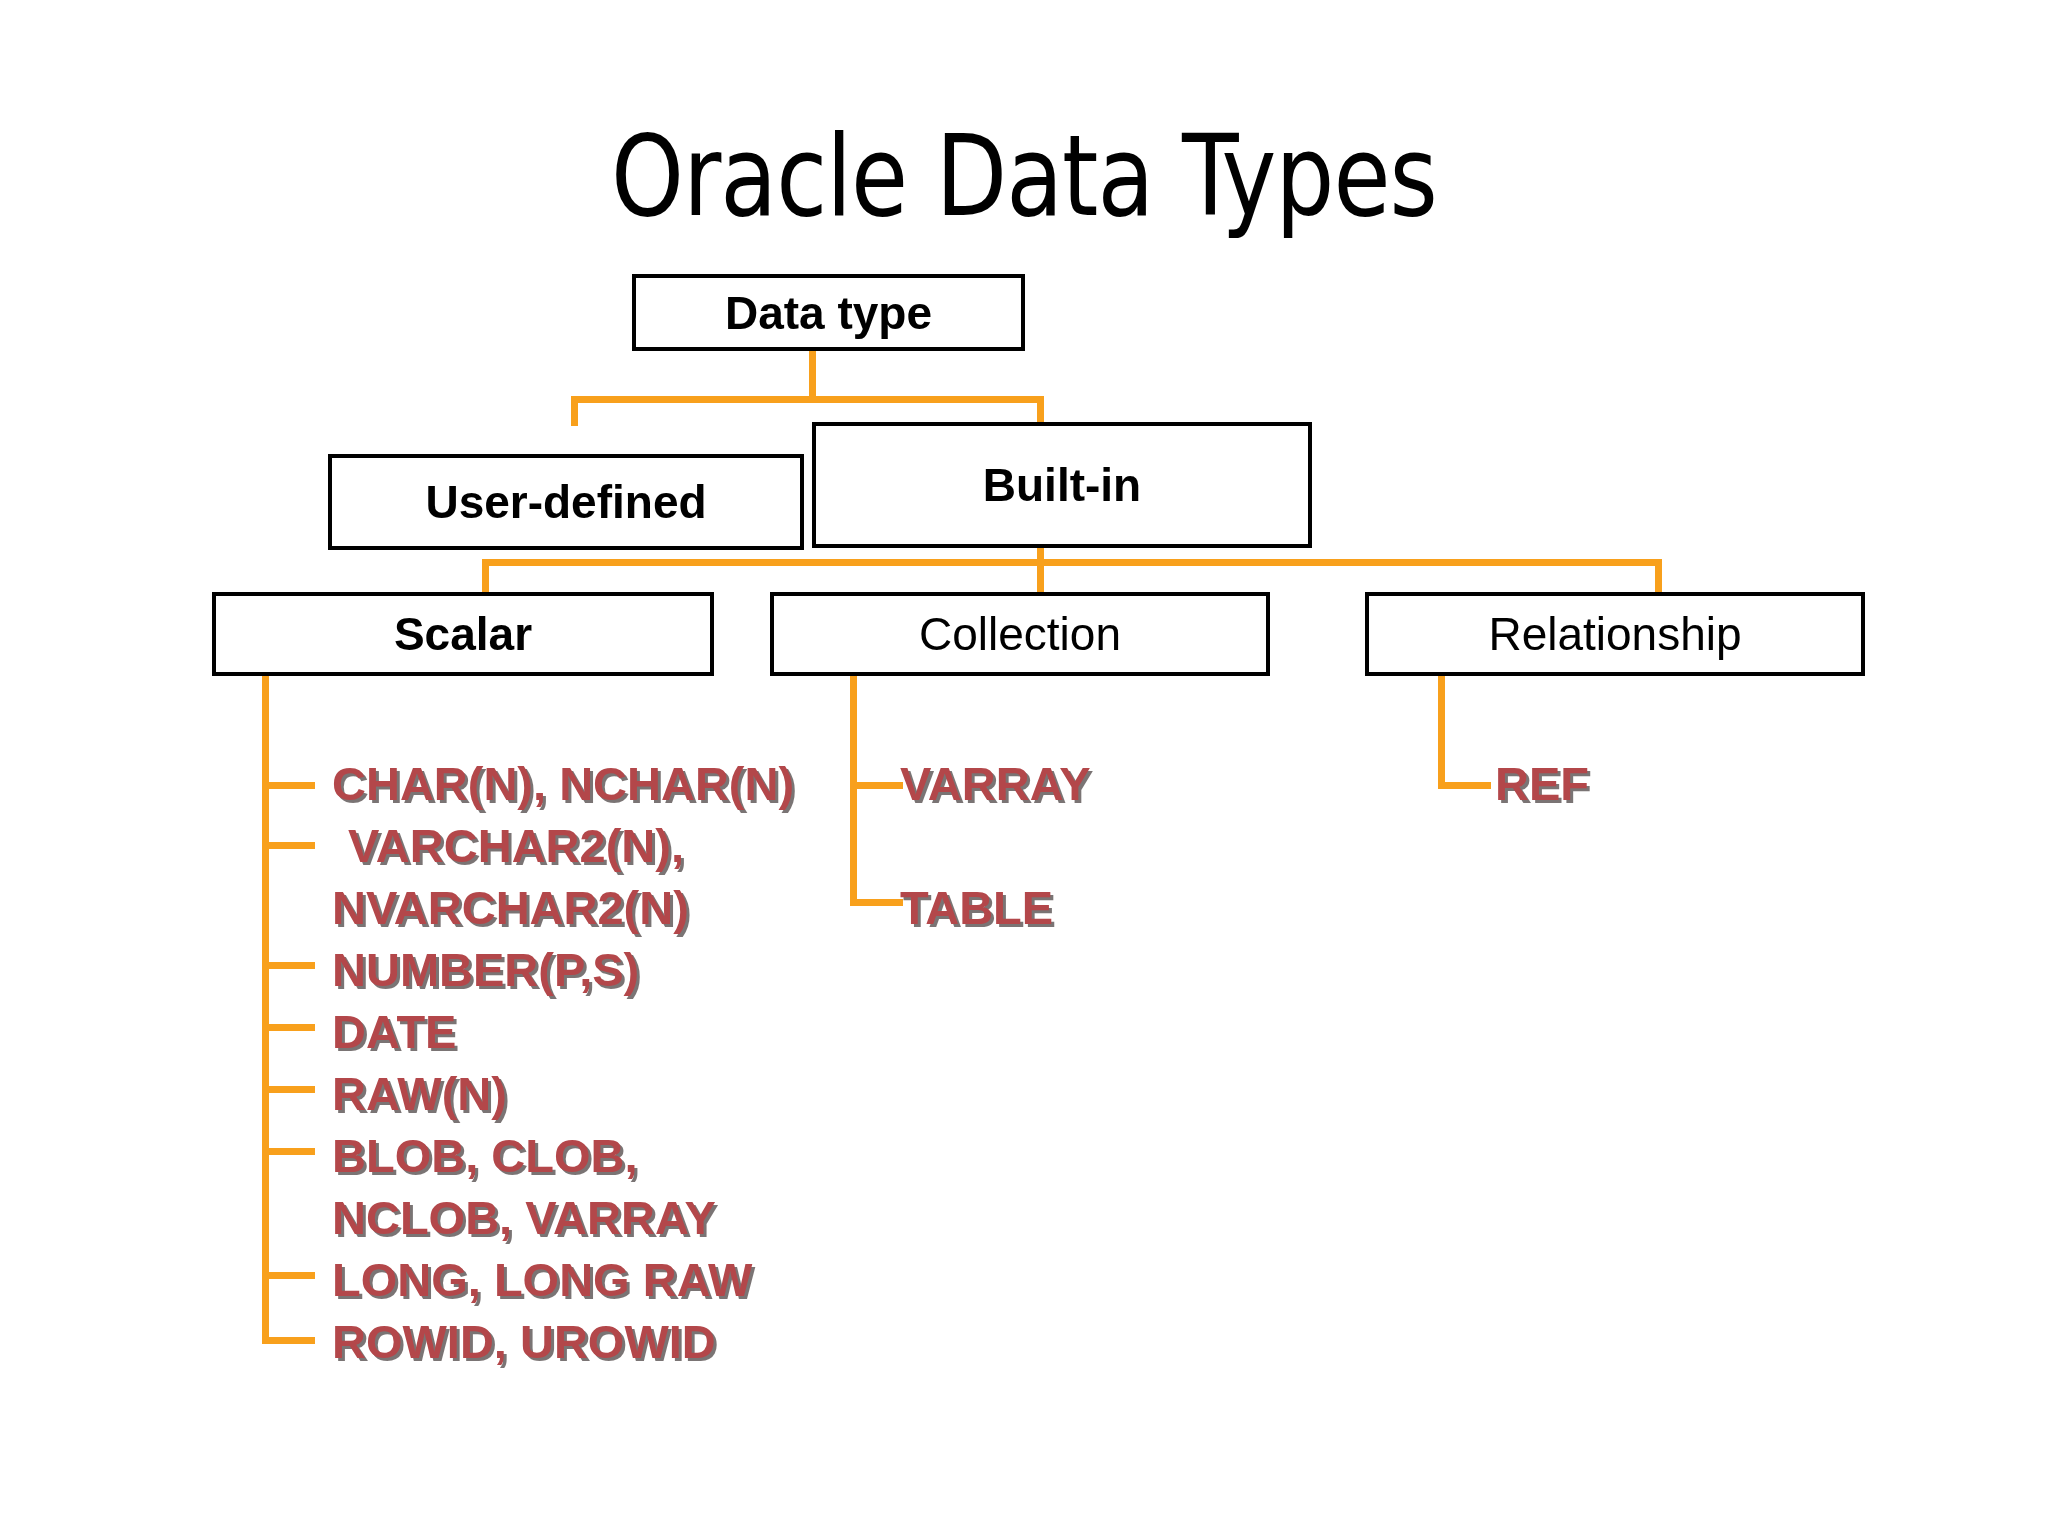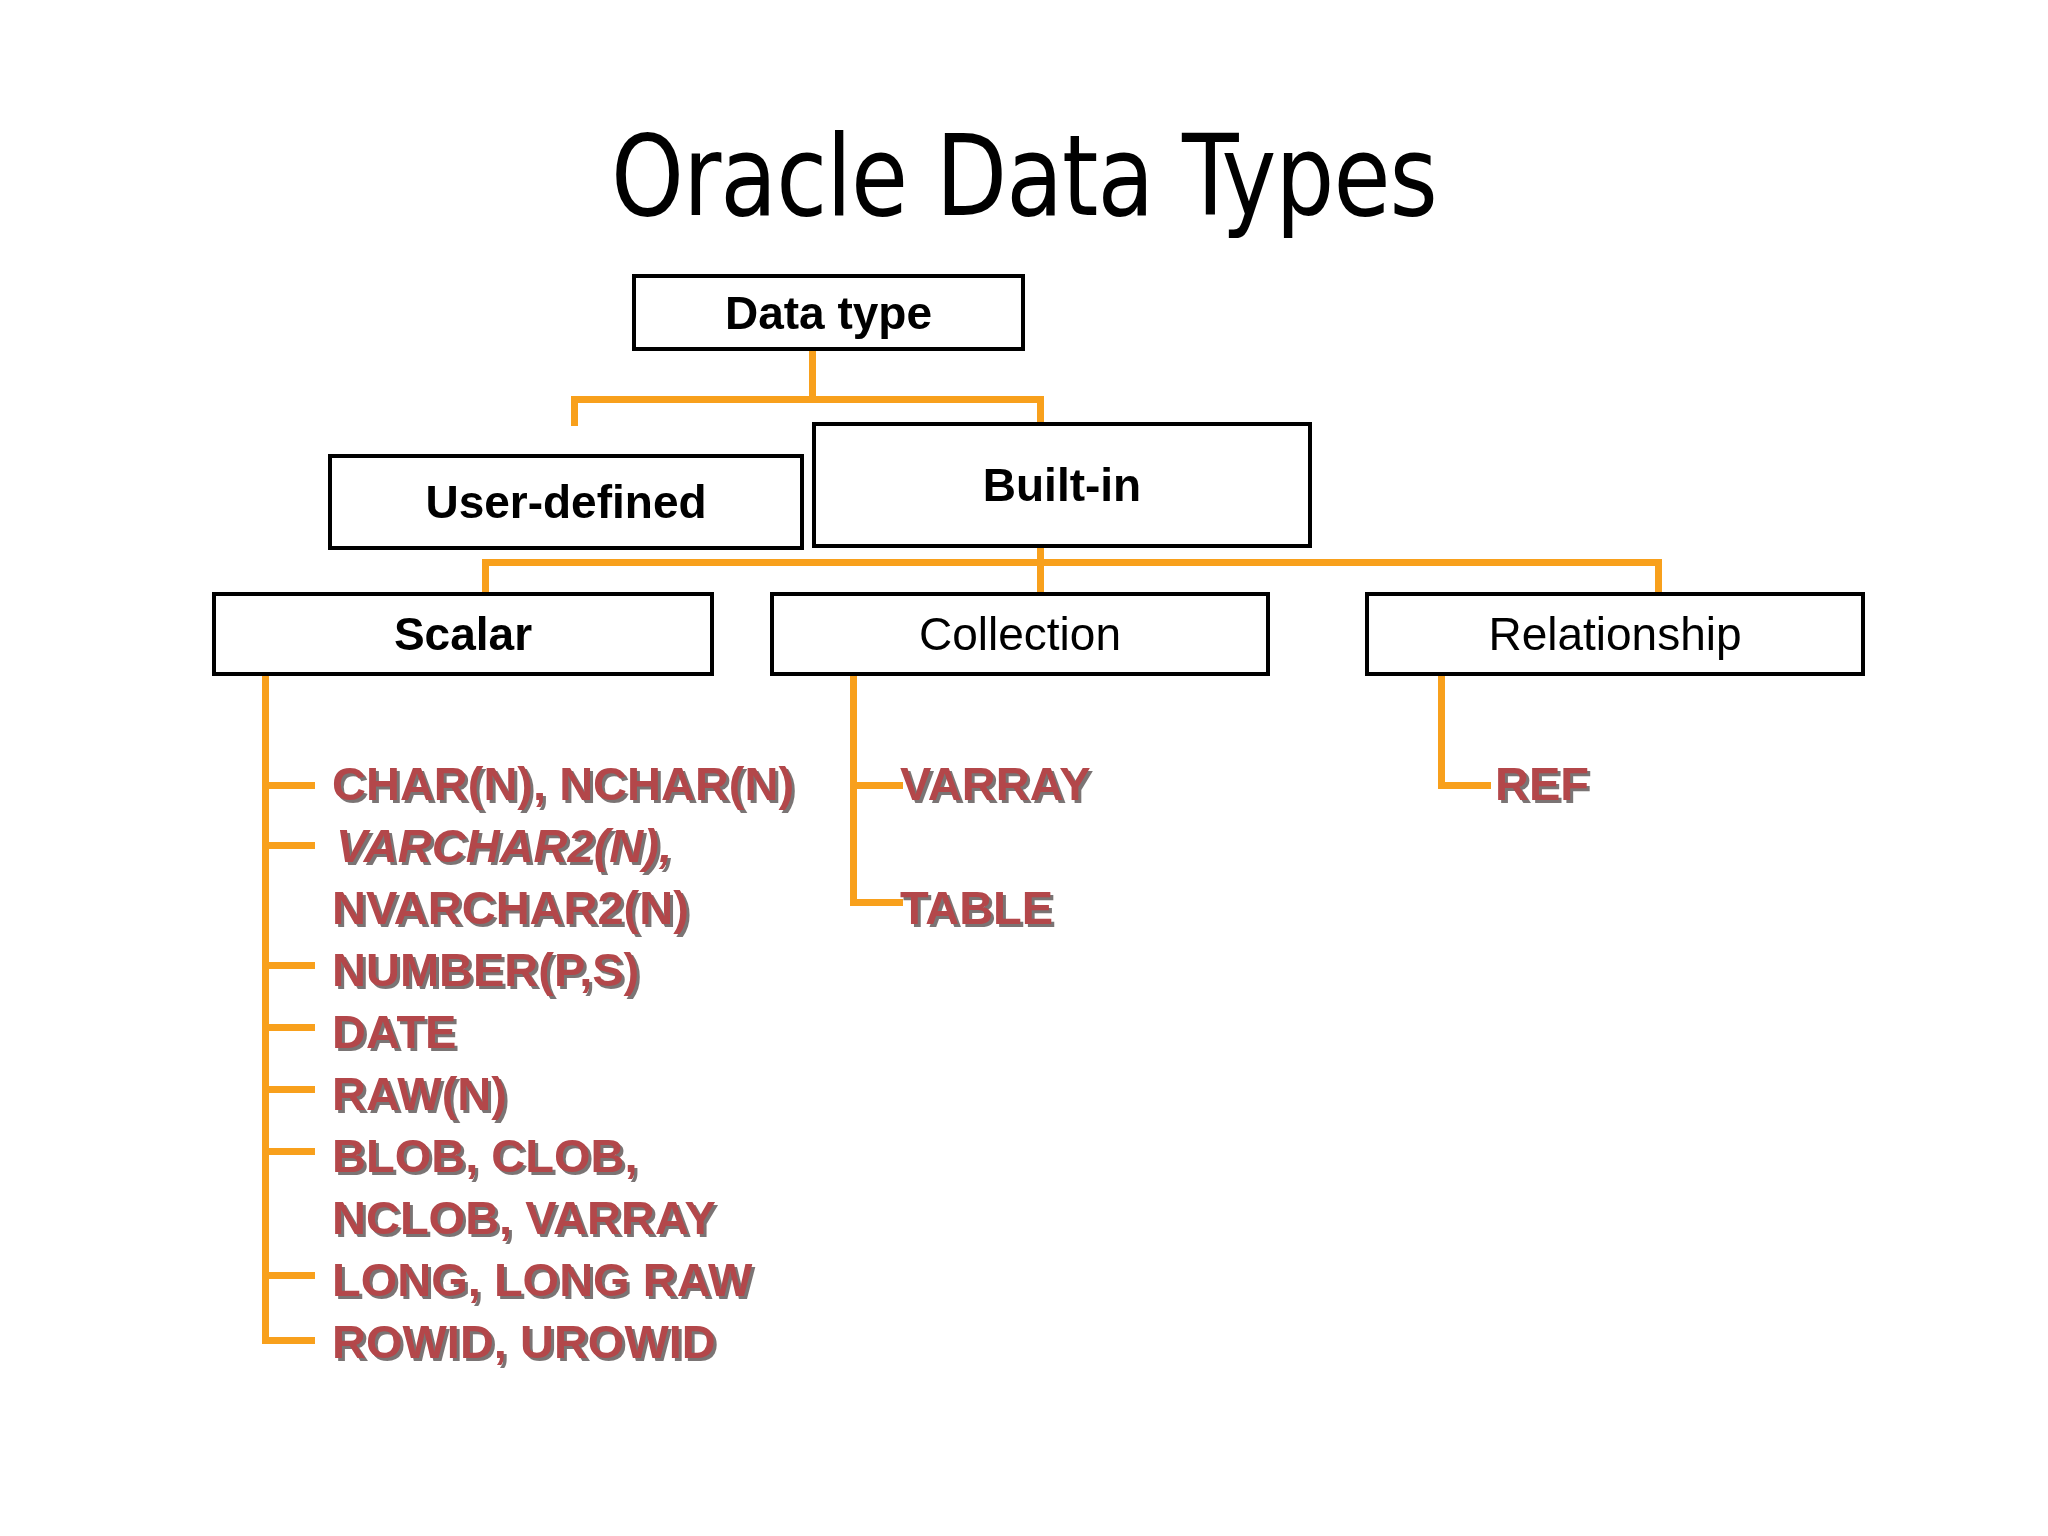--- a/index.html
+++ b/index.html
@@ -140,21 +140,21 @@
   <div class="tick" style="left:269px;top:782px;width:46px;"></div>
   <div class="tick" style="left:269px;top:842px;width:46px;"></div>
   <div class="tick" style="left:269px;top:962px;width:46px;"></div>
   <div class="tick" style="left:269px;top:1024px;width:46px;"></div>
   <div class="tick" style="left:269px;top:1086px;width:46px;"></div>
   <div class="tick" style="left:269px;top:1148px;width:46px;"></div>
   <div class="tick" style="left:269px;top:1272px;width:46px;"></div>
   <div class="tick" style="left:269px;top:1337px;width:46px;"></div>
 
   <div class="leaf" style="left:332px;top:760px;">CHAR(N), NCHAR(N)</div>
-  <div class="leaf" style="left:336px;top:822px;font-style:italic;">VARCHAR2(N),</div>
+  <div class="leaf" style="left:348px;top:822px;">VARCHAR2(N),</div>
   <div class="leaf" style="left:332px;top:884px;">NVARCHAR2(N)</div>
   <div class="leaf" style="left:332px;top:946px;">NUMBER(P,S)</div>
   <div class="leaf" style="left:332px;top:1008px;">DATE</div>
   <div class="leaf" style="left:332px;top:1070px;">RAW(N)</div>
   <div class="leaf" style="left:332px;top:1132px;">BLOB, CLOB,</div>
   <div class="leaf" style="left:332px;top:1194px;">NCLOB, VARRAY</div>
   <div class="leaf" style="left:332px;top:1256px;">LONG, LONG RAW</div>
   <div class="leaf" style="left:332px;top:1318px;">ROWID, UROWID</div>
 
   <div class="spine" style="left:850px;top:676px;height:230px;"></div>

